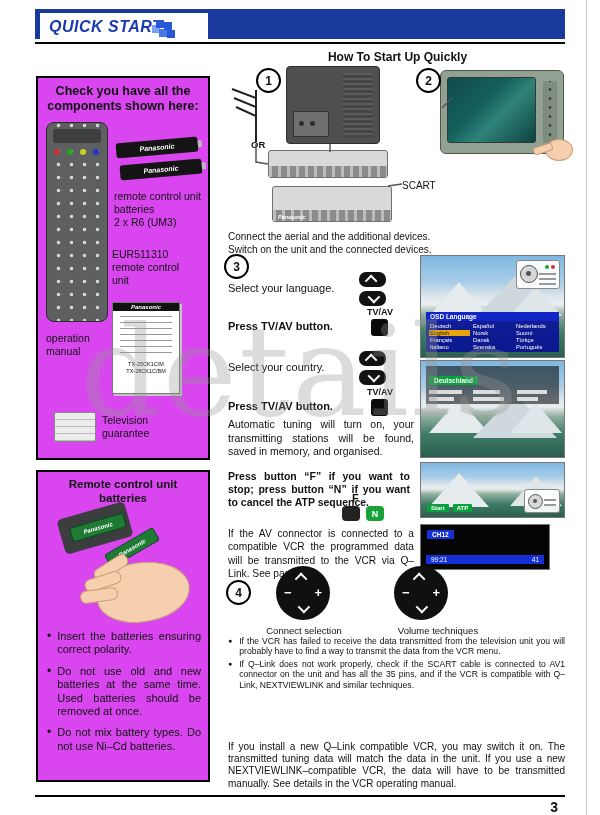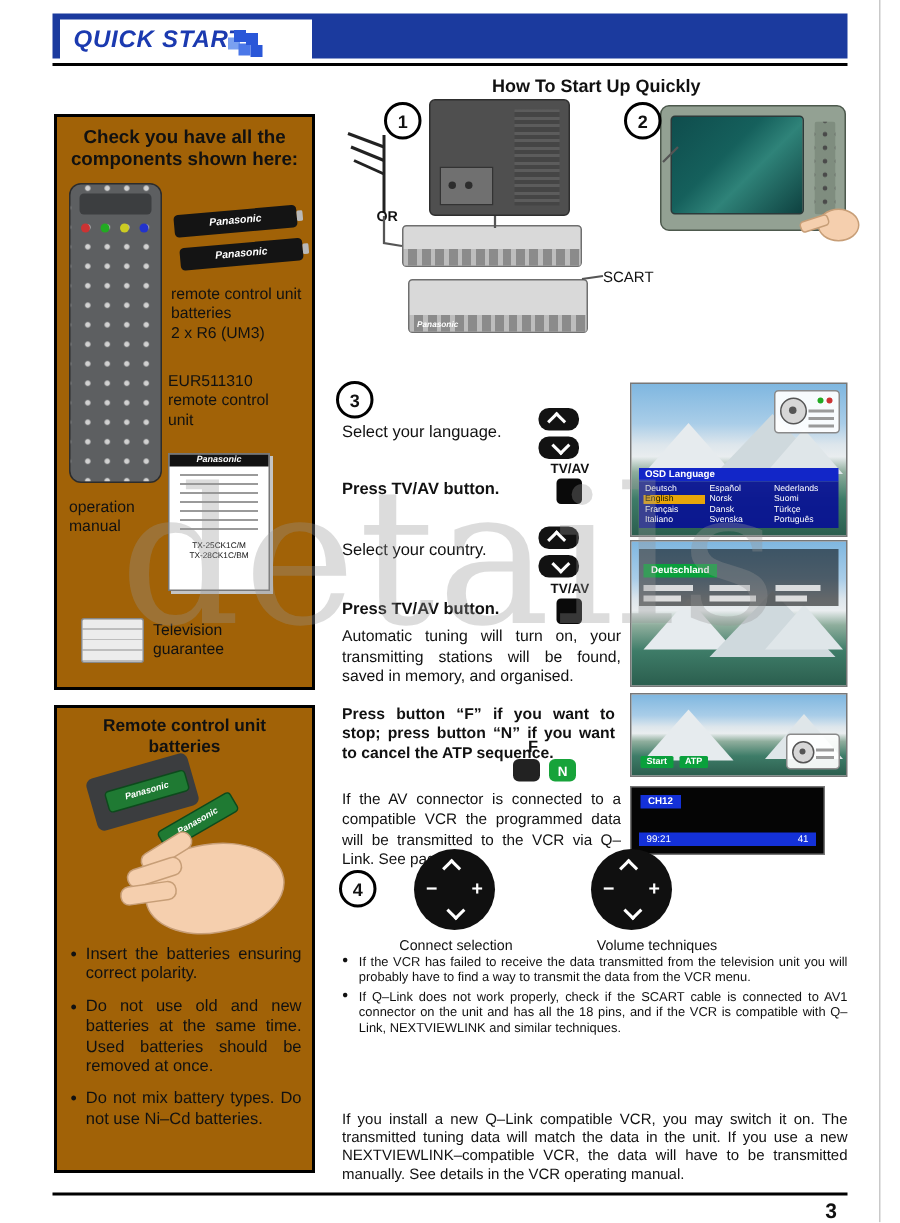--- a/index.html
+++ b/index.html
@@ -18,21 +18,21 @@
   .hdr-title{color:#1b3ab0;font-style:italic;font-weight:bold;font-size:16px;letter-spacing:.5px;}
   .px-deco{display:inline-block;width:8px;height:8px;background:#2a57d8;margin-left:-6px;margin-top:-6px;
            box-shadow:8px 2px 0 #2a57d8,3px 9px 0 #4a77e8,11px 10px 0 #2a57d8,-4px 5px 0 #7aa0f0;}
 
   
   .watermark{position:absolute;left:0;right:0;top:298px;z-index:60;pointer-events:none;
              font-family:"DejaVu Serif",serif;font-size:126px;text-align:center;
              color:rgba(150,150,150,0.33);letter-spacing:2px;}
 
   
-  .lbox{position:absolute;left:36px;width:174px;border:2px solid #000;background:#a16207;box-sizing:border-box;}
+  .lbox{position:absolute;left:36px;width:174px;border:2px solid #000;background:#d946ef;box-sizing:border-box;}
   .lbox1{top:76px;height:384px;}
   .lbox2{top:470px;height:312px;}
   .lbox-title{font-weight:bold;font-size:12.5px;padding:6px 8px 0 8px;text-align:center;line-height:1.2;}
 
   .remote{position:absolute;left:8px;top:44px;width:60px;height:198px;background:#5d5f61;border:1px solid #2c2c2c;
           border-radius:8px;background-image:radial-gradient(circle,#d2d2d2 1.5px,transparent 2.1px);
           background-size:13px 13px;background-position:5px 48px;}
   .remote .rtop{position:absolute;left:6px;top:6px;right:6px;height:14px;background:#3c3e40;border-radius:3px;}
   .rdot{position:absolute;width:6px;height:6px;border-radius:50%;top:26px;}
 
@@ -292,20 +292,22 @@
 
   <div class="vcr" style="left:268px;top:150px;width:118px;height:26px;">
     <div class="front"></div>
   </div>
   <div class="vcr" style="left:272px;top:186px;width:118px;height:34px;">
     <span class="brandtag">Panasonic</span>
     <div class="front"></div>
   </div>
   <div class="abs" style="left:402px;top:180px;font-size:10px;">SCART</div>
 
+  <div class="small-txt pre" style="left:228px;top:230px;width:210px;">Connect the aerial and the additional devices.
+Switch on the unit and the connected devices.</div>
 
   <div class="step" style="left:224px;top:254px;">
     <span>3</span>
   </div>
 
   <div class="txt" style="left:228px;top:282px;width:130px;">Select your language.</div>
 
   <div class="arrowgrp" style="left:358px;top:272px;">
     <span class="arrow-btn">
         <i class="chv up"></i>
@@ -439,21 +441,21 @@
   <div class="pad-lbl" style="left:244px;top:625px;">Connect selection</div>
   <div class="pad-lbl" style="left:378px;top:625px;">Volume techniques</div>
 
   <div class="rbullets">
     <div class="rbul">
       <span class="dot">●</span>
       <span>If the VCR has failed to receive the data transmitted from the television unit you will probably have to find a way to transmit the data from the VCR menu.</span>
     </div>
     <div class="rbul">
       <span class="dot">●</span>
-      <span>If Q–Link does not work properly, check if the SCART cable is connected to AV1 connector on the unit and has all the 18 pins, and if the VCR is compatible with Q–Link, NEXTVIEWLINK and similar techniques.</span>
+      <span>If Q–Link does not work properly, check if the SCART cable is connected to AV1 connector on the unit and has all the 35 pins, and if the VCR is compatible with Q–Link, NEXTVIEWLINK and similar techniques.</span>
     </div>
   </div>
 
   <div class="final-par">If you install a new Q–Link compatible VCR, you may switch it on. The transmitted tuning data will match the data in the unit. If you use a new NEXTVIEWLINK–compatible VCR, the data will have to be transmitted manually. See details in the VCR operating manual.</div>
 
   <div class="foot-rule"></div>
   <div class="page-num">3</div>
   <div class="edge-line"></div>
 
   <div class="watermark">details</div>

